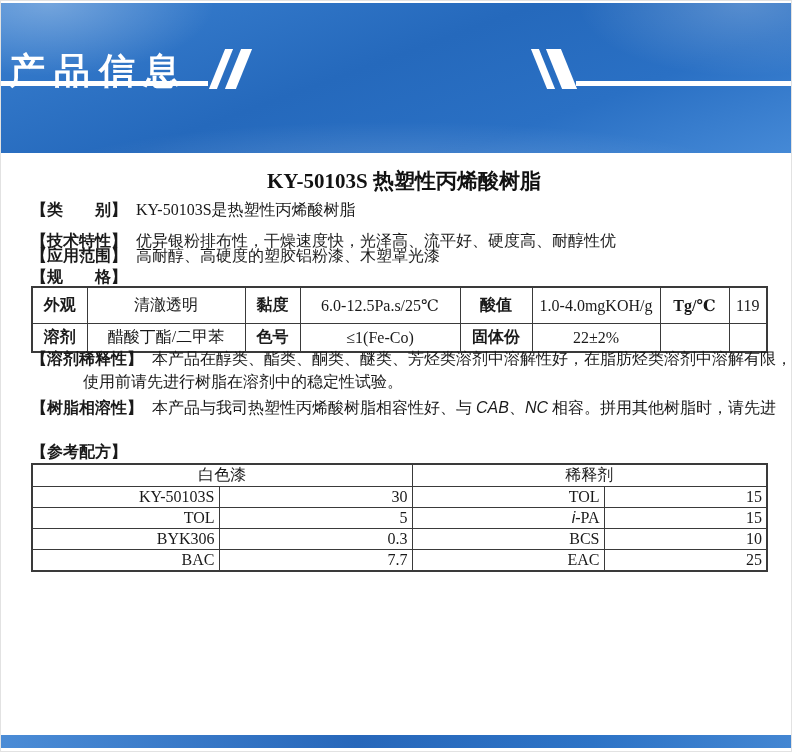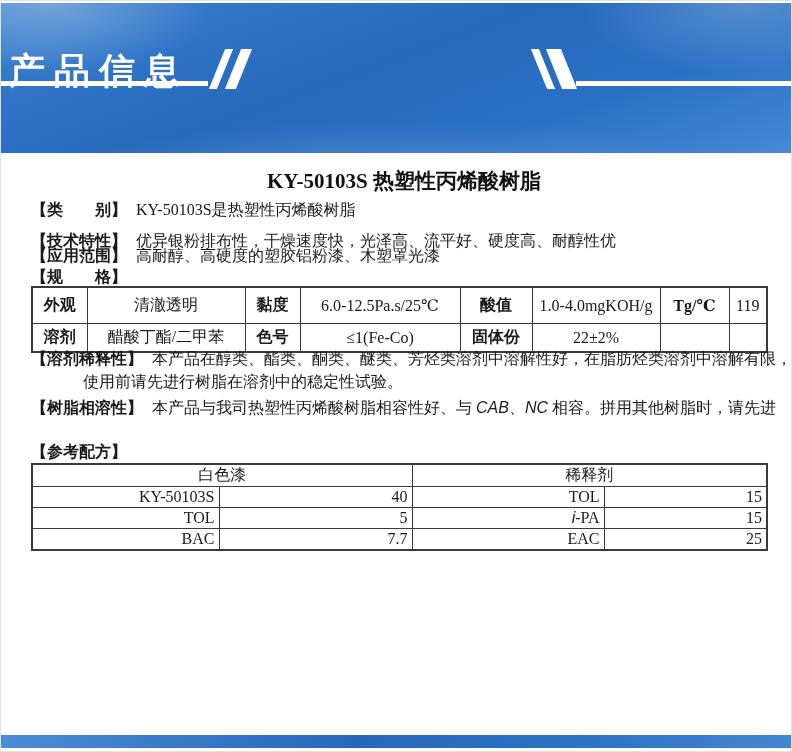--- a/index.html
+++ b/index.html
@@ -145,29 +145,35 @@
         <col style="width:192px">
         <col style="width:163px">
     </colgroup>
     <tbody>
         <tr class="fh">
       <td colspan="2">白色漆</td>
       <td colspan="2">稀释剂</td>
     </tr>
     <tr>
       <td>KY-50103S</td>
-      <td>40</td>
+      <td>30</td>
       <td><span class="ital"></span><span>TOL</span></td>
       <td>15</td>
     </tr>
     <tr>
       <td>TOL</td>
       <td>5</td>
       <td><span class="ital">i</span><span>-PA</span></td>
       <td>15</td>
+    </tr>
+    <tr>
+      <td>BYK306</td>
+      <td>0.3</td>
+      <td><span class="ital"></span><span>BCS</span></td>
+      <td>10</td>
     </tr>
     <tr>
       <td>BAC</td>
       <td>7.7</td>
       <td><span class="ital"></span><span>EAC</span></td>
       <td>25</td>
     </tr>
   </tbody>
     </table>
 

